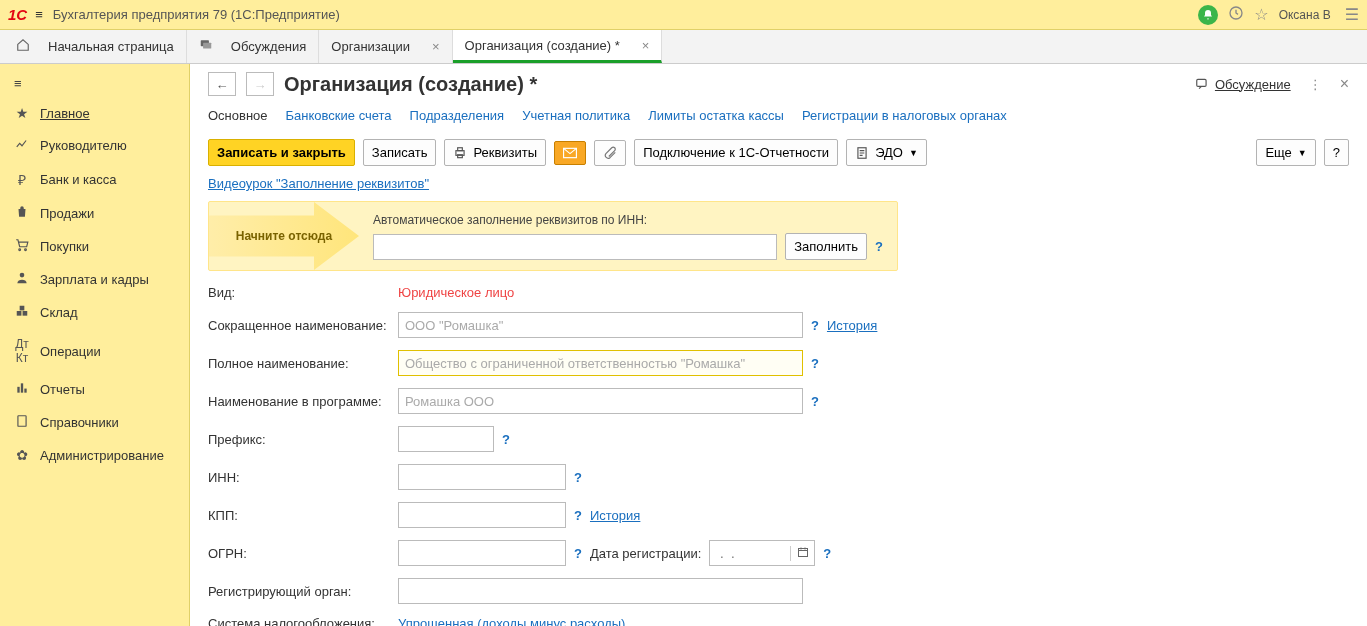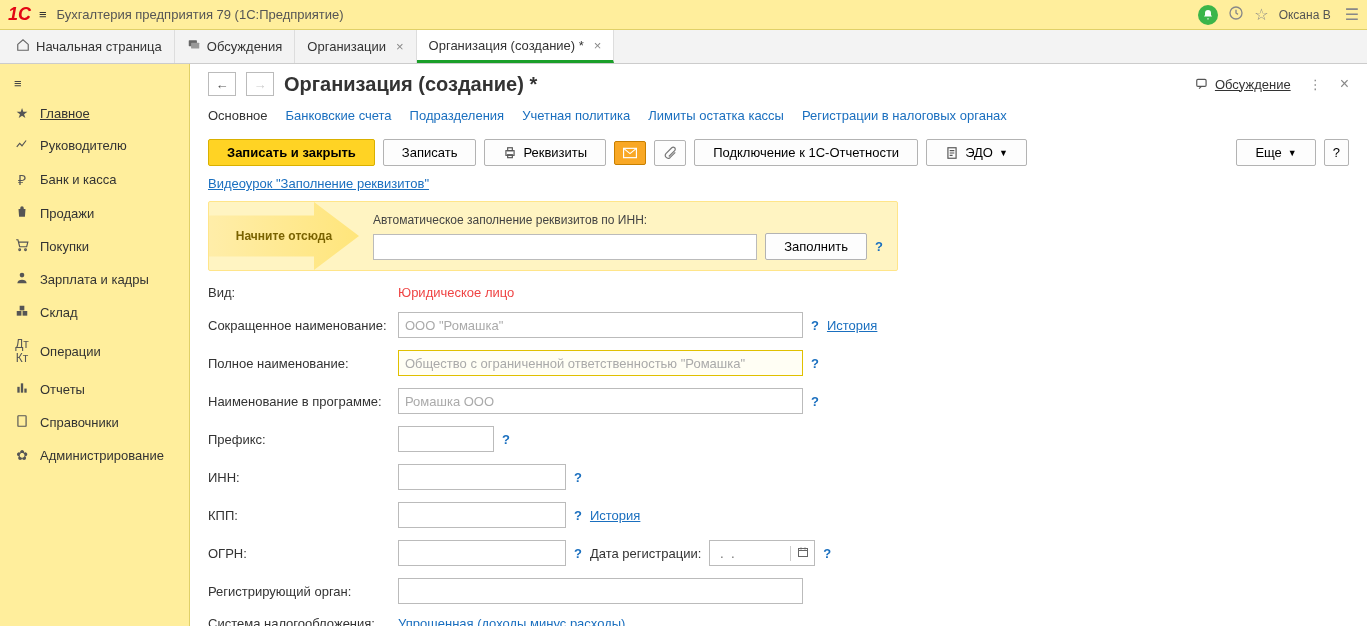--- a/index.html
+++ b/index.html
@@ -1,26 +1,26 @@
 <!DOCTYPE html>
 <html><head>
 <meta charset="utf-8">
 <style>
   * { box-sizing: border-box; margin: 0; padding: 0; }
   body { font-family: Arial, sans-serif; font-size: 13px; color: #333; background: #fff; overflow: hidden; }
   .top-bar { height: 30px; background: #ffee9c; display: flex; align-items: center; padding: 0 8px; border-bottom: 1px solid #e0d068; }
-  .logo-1c { color: #e30613; font-weight: bold; font-size: 18px; font-style: italic; margin-right: 8px; }
+  .logo-1c { color: #e30613; font-weight: bold; font-size: 15px; font-style: italic; margin-right: 8px; }
   .top-menu-icon { margin-right: 10px; cursor: pointer; }
   .app-title { flex: 1; color: #555; font-size: 13px; }
   .top-right { display: flex; align-items: center; gap: 10px; }
   .bell-icon { width: 20px; height: 20px; border-radius: 50%; background: #3bb54a; display: flex; align-items: center; justify-content: center; color: #fff; font-size: 12px;}
   .top-icn { color: #888; cursor: pointer; font-size: 16px;}
   .user-lbl { color: #555; font-size: 12px; margin-right: 4px;}
   .tabs-bar { height: 34px; background: #f3f3f3; border-bottom: 1px solid #ccc; display: flex; align-items: stretch; padding-left: 4px;}
-  .tab { display: flex; align-items: center; padding: 10px 12px; border-right: 1px solid #ddd; cursor: pointer; gap: 6px; color: #333; position: relative;}
+  .tab { display: flex; align-items: center; padding: 10px 12px; border-right: 1px solid #ddd; cursor: pointer; gap: 18px; color: #333; position: relative;}
   .tab.home { }
   .tab .close-x { color: #888; font-size: 13px; margin-left: 4px;}
   .tab.active { background: #fff; border-bottom: 3px solid #1a9f29; }
   .main-wrap { display: flex; height: calc(100vh - 64px); }
   .sidebar { width: 190px; background: #ffee9c; border-right: 1px solid #e0d068; padding-top: 6px; flex-shrink: 0; overflow-y:auto; }
   .sb-toggle { padding: 6px 14px; cursor:pointer; color:#444;}
   .sb-item { display: flex; align-items: center; gap: 10px; padding: 8px 14px; cursor: pointer; color: #333; }
   .sb-item.active { }
   .sb-item .sb-text { }
   .sb-item.active .sb-text { text-decoration: underline; color:#333;}
@@ -32,21 +32,21 @@
   .nav-btn.disabled { color: #ccc; cursor: default;}
   .page-title { font-size: 20px; font-weight: bold; flex:1;}
   .head-right { display:flex; align-items:center; gap:14px;}
   .discuss-btn { display:flex; align-items:center; gap:6px; cursor:pointer; color:#333;text-decoration:underline;}
   .dots-icn { cursor:pointer; color:#888; padding:0 4px;}
   .close-pnl { cursor:pointer; color:#888; font-size:16px;}
   .sub-tabs { display: flex; gap: 18px; margin: 4px 0 10px 0; }
   .sub-tab { color: #1a6fbf; cursor: pointer; padding: 4px 0;}
   .sub-tab.active { color: #333; border-bottom: 2px solid transparent;}
   .toolbar { display: flex; gap: 8px; align-items: center; margin-bottom: 10px;}
-  .btn { border: 1px solid #b3b3b3; background: #fdfdfd; padding: 5px 18px; cursor: pointer; border-radius: 2px; display:inline-flex; align-items:center; gap:6px; font-size:13px;}
+  .btn { border: 1px solid #b3b3b3; background: #fdfdfd; padding: 5px 8px; cursor: pointer; border-radius: 2px; display:inline-flex; align-items:center; gap:6px; font-size:13px;}
   .btn.primary { background: #ffd324; border-color: #d9b000; font-weight: bold;}
   .btn.square { padding: 5px 8px; }
   .btn.envelope { background:#f9a825; color:#fff; border-color:#c77f00;}
   .tb-spacer { flex:1; }
   .video-link { margin-bottom: 10px; }
   a.lnk { color: #1a6fbf; text-decoration: underline; cursor:pointer;}
   .start-block { display: flex; background: #fff4c2; border: 1px solid #ffe58a; margin-bottom: 14px; border-radius: 2px; width: 690px;}
   .start-hint { width: 150px; display: flex; align-items: center; justify-content: center; font-size: 12px; color: #7a6300; position: relative;}
   .arrow-shape { position:absolute; inset:0; background: linear-gradient(90deg, #ffe58a 0%, #ffd324 100%); clip-path: polygon(0 20%, 70% 20%, 70% 0, 100% 50%, 70% 100%, 70% 80%, 0 80%); opacity:.45;}
   .start-hint span { position:relative; z-index:1; font-weight:bold;}

